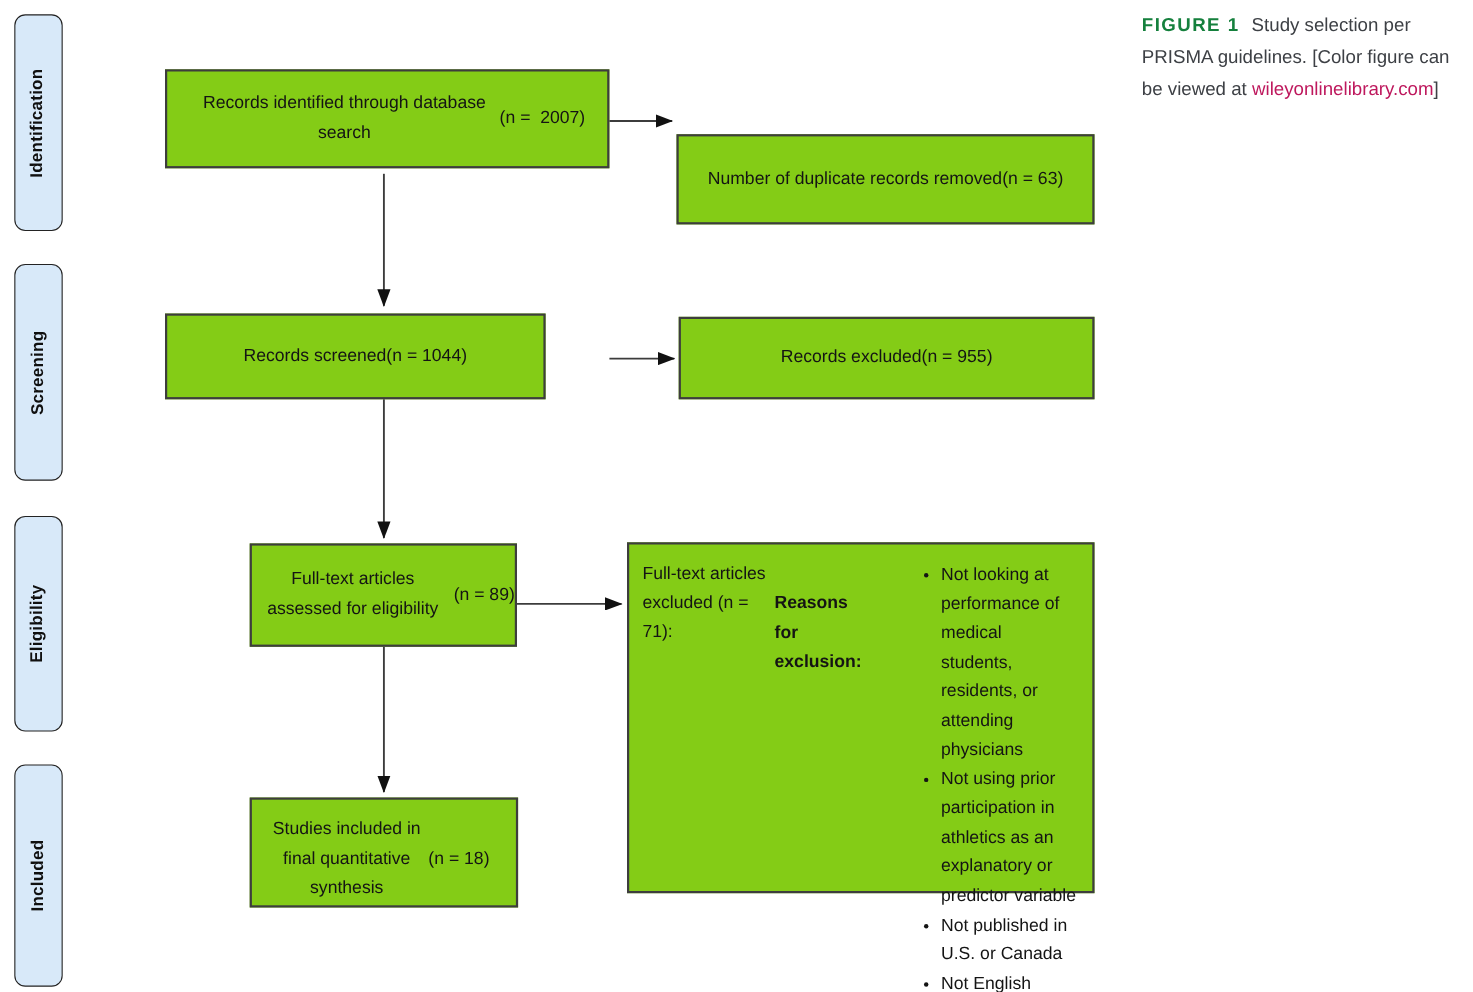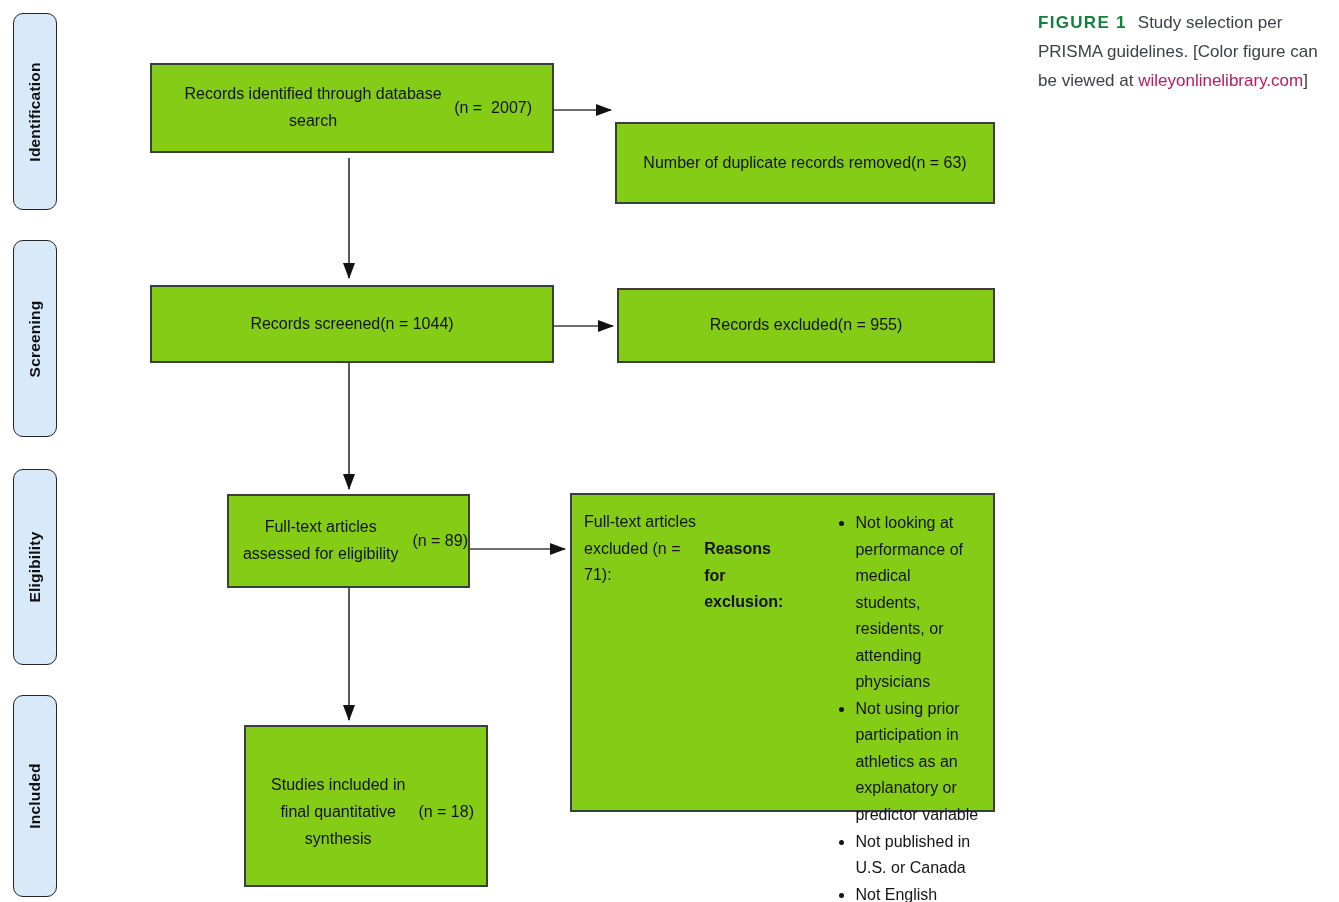--- a/index.html
+++ b/index.html
@@ -64,21 +64,21 @@
   <div class="fbox" style="left:150px;top:63px;width:404px;height:90px;padding:0 20px;">
     <div>Records identified through database search</div>
     <div class="count">(n =  2007)</div>
   </div>
 
   <div class="fbox" style="left:615px;top:74px;width:380px;height:82px;padding:0 16px;margin-top:48px;">
     <div>Number of duplicate records removed</div>
     <div class="count">(n = 63)</div>
   </div>
 
-  <div class="fbox" style="left:150px;top:285px;width:404px;height:78px;padding:0 20px;">
+  <div class="fbox" style="left:150px;top:285px;width:346px;height:78px;padding:0 20px;">
     <div>Records screened</div>
     <div class="count">(n = 1044)</div>
   </div>
 
   <div class="fbox" style="left:617px;top:288px;width:378px;height:75px;padding:0 16px;">
     <div>Records excluded</div>
     <div class="count">(n = 955)</div>
   </div>
 
   <div class="fbox" style="left:227px;top:494px;width:243px;height:94px;padding:0 0;">
@@ -90,21 +90,21 @@
     <div>Full-text articles excluded (n = 71):</div>
     <div class="reasons-heading">Reasons for exclusion:</div>
     <ul class="reason-list">
       <li>Not looking at performance of medical students, residents, or attending physicians</li>
       <li>Not using prior participation in athletics as an explanatory or predictor variable</li>
       <li>Not published in U.S. or Canada</li>
       <li>Not English</li>
     </ul>
   </div>
 
-  <div class="fbox top-align" style="left:244px;top:725px;width:244px;height:162px;padding-left:12px;padding-right:12px;">
+  <div class="fbox top-align" style="left:227px;top:725px;width:244px;height:100px;padding-left:12px;padding-right:24px;">
     <div>Studies included in final quantitative synthesis</div>
     <div class="count">(n = 18)</div>
   </div>
 
   <svg class="arrows" width="1339" height="902" viewBox="0 0 1339 902">
     <defs>
       <marker id="ah" viewBox="0 0 16 12" markerWidth="16" markerHeight="12" refX="15" refY="6" orient="auto" markerUnits="userSpaceOnUse">
         <path d="M0,0 L16,6 L0,12 Z" fill="#111111"></path>
       </marker>
     </defs>

